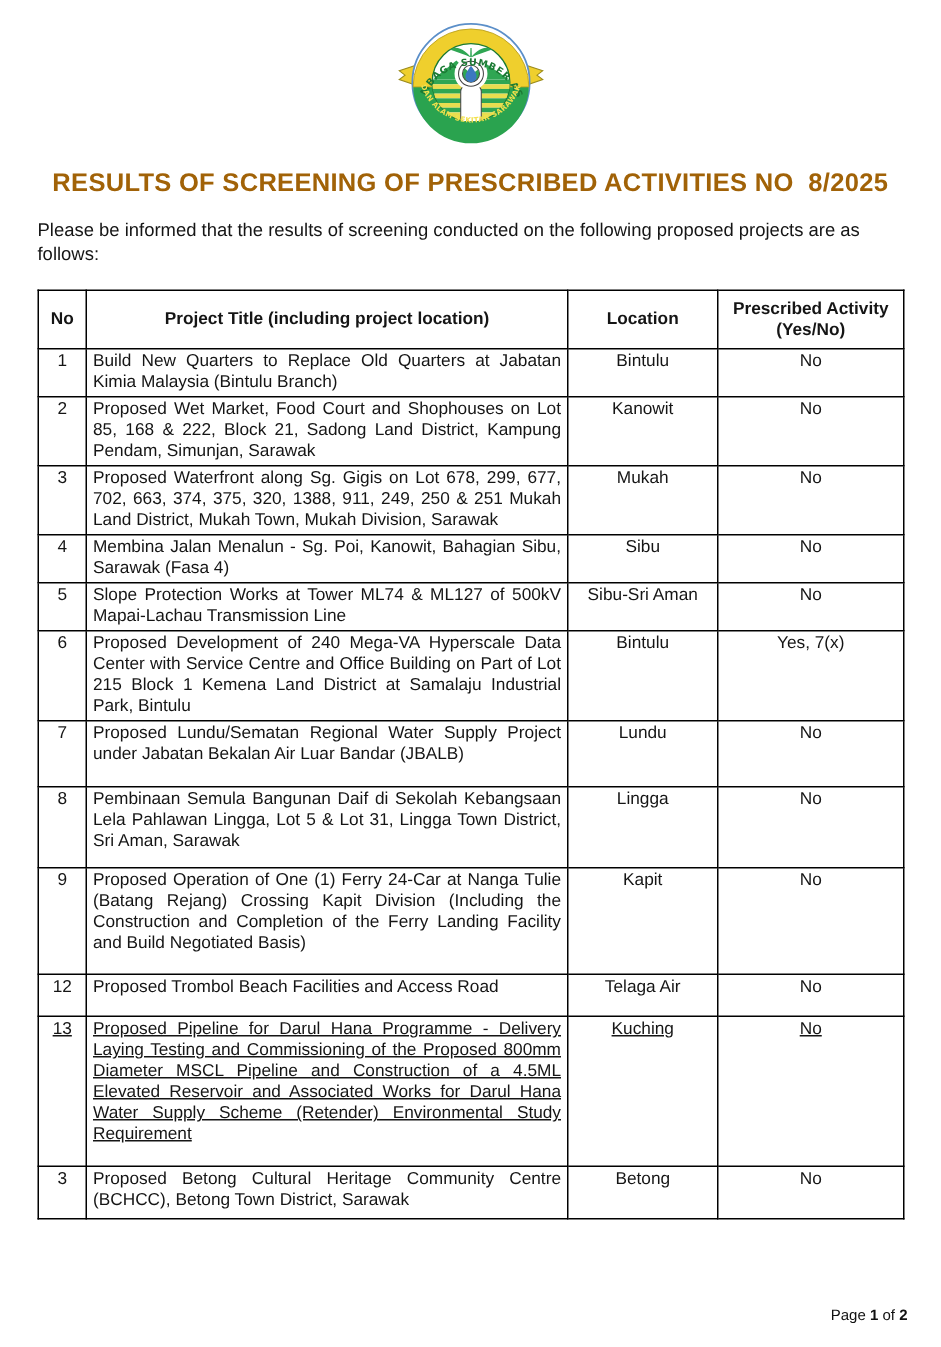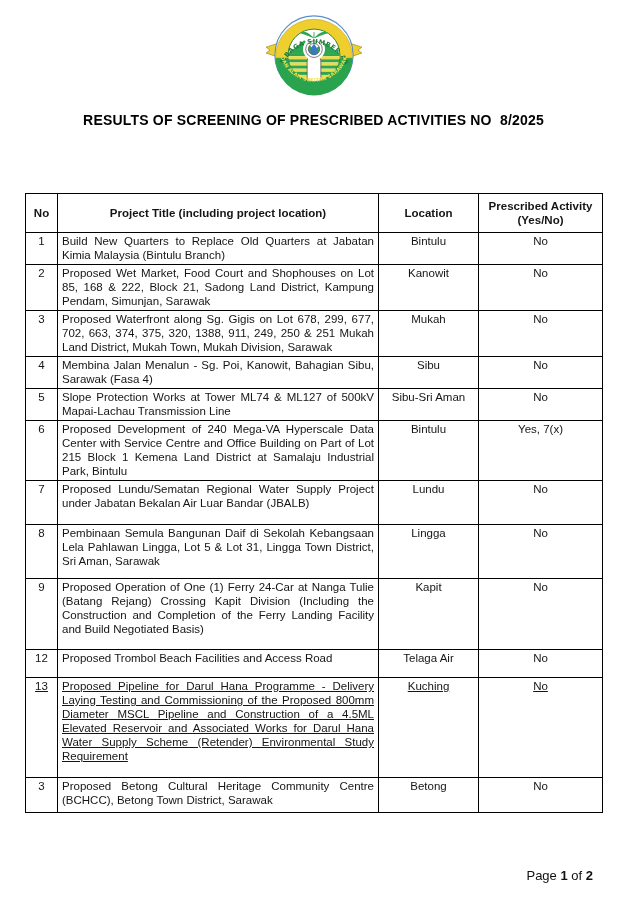--- a/index.html
+++ b/index.html
@@ -11,21 +11,21 @@
     color:#1a1a1a;
     overflow:hidden;
   }
   .logo-wrap{
     position:absolute;top:12px;left:0;width:627px;
     display:flex;justify-content:center;
   }
   .doc-title{
     position:absolute;top:112px;left:25px;width:577px;
     text-align:center;
-    font-size:14px;font-weight:bold;color:#000000;
+    font-size:17px;font-weight:bold;color:#a16207;
     white-space:pre-wrap;
     letter-spacing:.2px;
   }
   .intro{
     position:absolute;top:146px;left:25px;width:577px;
     font-size:12.3px;line-height:15.5px;color:#151515;
   }
   table.results{
     position:absolute;top:193px;left:25px;
     border-collapse:collapse;table-layout:fixed;
@@ -50,22 +50,22 @@
   td.col-title{text-align:justify;margin-left:38px;}
   td.col-loc{text-align:center;}
   td.col-pa{text-align:center;}
   tr.h-hdr{height:39px;}
   tr.h1{height:26px;}  tr.h2{height:43px;}  tr.h3{height:44px;}
   tr.h4{height:29px;}  tr.h5{height:28px;}  tr.h6{height:57px;}
   tr.h7{height:44px;}  tr.h8{height:54px;}  tr.h9{height:71px;}
   tr.h10{height:43px;} tr.h11{height:28px;} tr.h12{height:28px;}
   tr.h13{height:100px;text-decoration:underline;}tr.h14{height:35px;}
   .footer{
-    position:absolute;right:34px;bottom:15px;
-    font-size:13px;color:#111;white-space:pre;
+    position:absolute;right:22px;bottom:15px;
+    font-size:10px;color:#111;white-space:pre;
   }
   .footer b{font-weight:bold;}
 </style>
 </head>
 <body>
 
 <div class="page">
 
   <div class="logo-wrap">
     <svg width="106" height="86" viewBox="0 0 104 88">
@@ -117,20 +117,21 @@
         <textPath href="#topArc" startOffset="50%" text-anchor="middle">LEMBAGA SUMBER ASLI</textPath>
       </text>
       <text font-family="DejaVu Sans, sans-serif" font-size="4.9" font-weight="bold" fill="#F2E14C" letter-spacing="0.3">
         <textPath href="#botArc" startOffset="50%" text-anchor="middle">DAN ALAM SEKITAR SARAWAK</textPath>
       </text>
     </svg>
   </div>
 
   <div class="doc-title">RESULTS OF SCREENING OF PRESCRIBED ACTIVITIES NO  8/2025</div>
 
+  <div class="intro">Please be informed that the results of screening conducted on the following proposed projects are as follows:</div>
 
   <table class="results">
     <colgroup>
       <col class="c-no">
         <col class="c-title">
         <col class="c-loc">
         <col class="c-pa">
     </colgroup>
     <tbody>
         <tr class="h-hdr">

